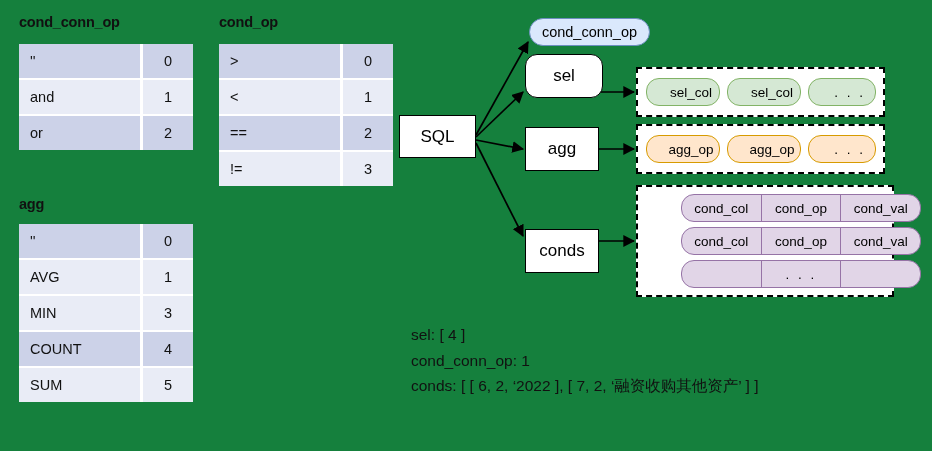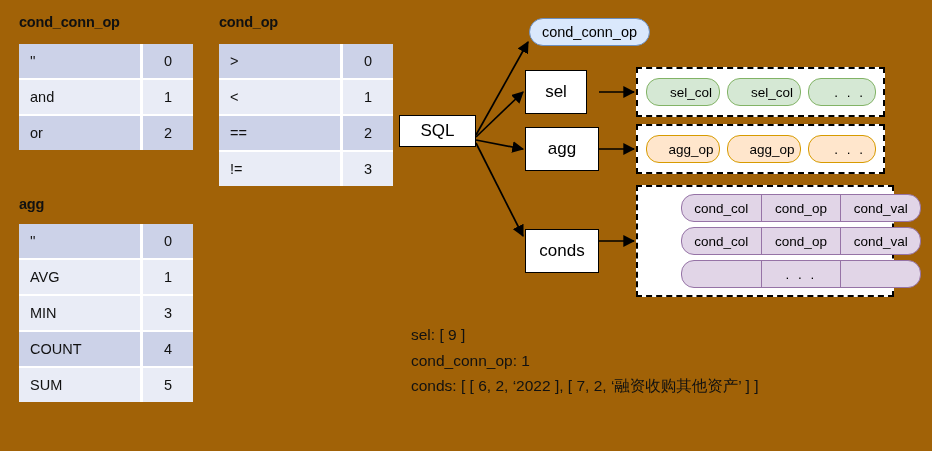--- a/index.html
+++ b/index.html
@@ -9,21 +9,21 @@
   }
   body {
     font-family: "Liberation Sans", sans-serif;
     color: #000000;
   }
   #page {
     position: relative;
     width: 932px;
     height: 451px;
     overflow: hidden;
-    background: #a16207;
+    background: #15803d;
   }
 
   
   .lut {
     position: absolute;
     border-collapse: collapse;
     table-layout: fixed;
   }
   .lut-title {
     position: absolute;
@@ -229,29 +229,29 @@
 
     <line x1="476" y1="143" x2="523" y2="236" stroke="#000000" stroke-width="1.7" marker-end="url(#arrow)"></line>
 
     <line x1="599" y1="92" x2="634" y2="92" stroke="#000000" stroke-width="1.7" marker-end="url(#arrow)"></line>
 
     <line x1="599" y1="149" x2="634" y2="149" stroke="#000000" stroke-width="1.7" marker-end="url(#arrow)"></line>
 
     <line x1="599" y1="241" x2="634" y2="241" stroke="#000000" stroke-width="1.7" marker-end="url(#arrow)"></line>
   </svg>
 
-  <div class="node-rect" style="left:399px; top:115px; width:77px; height:32px;">
+  <div class="node-rect" style="left:399px; top:115px; width:77px; height:43px;">
     <span>SQL</span>
   </div>
 
   <div class="pill-blue" style="left:529px; top:18px; width:121px; height:28px;">
     <span>cond_conn_op</span>
   </div>
 
-  <div class="node-rect" style="left:525px; top:70px; width:62px; height:44px;">
+  <div class="node-rect" style="left:525px; top:54px; width:78px; height:44px;border-radius:12px;">
     <span>sel</span>
   </div>
 
   <div class="node-rect" style="left:525px; top:127px; width:74px; height:44px;">
     <span>agg</span>
   </div>
 
   <div class="node-rect" style="left:525px; top:229px; width:74px; height:44px;">
     <span>conds</span>
   </div>
@@ -289,18 +289,18 @@
     <div class="cond-cell">cond_op</div>
     <div class="cond-cell">cond_val</div>
   </div>
   <div class="cond-row" style="left:645px; top:260px; width:240px; height:28px;">
     <div class="cond-cell"></div>
     <div class="cond-cell dots">. . .</div>
     <div class="cond-cell"></div>
   </div>
 
   <div class="legend">
-    <div>sel: [ 9 ]</div>
+    <div>sel: [ 4 ]</div>
     <div>cond_conn_op: 1</div>
     <div>conds: [ [ 6, 2, ‘2022 ], [ 7, 2, ‘融资收购其他资产’ ] ]</div>
   </div>
 
 </div>
 
 </body></html>

